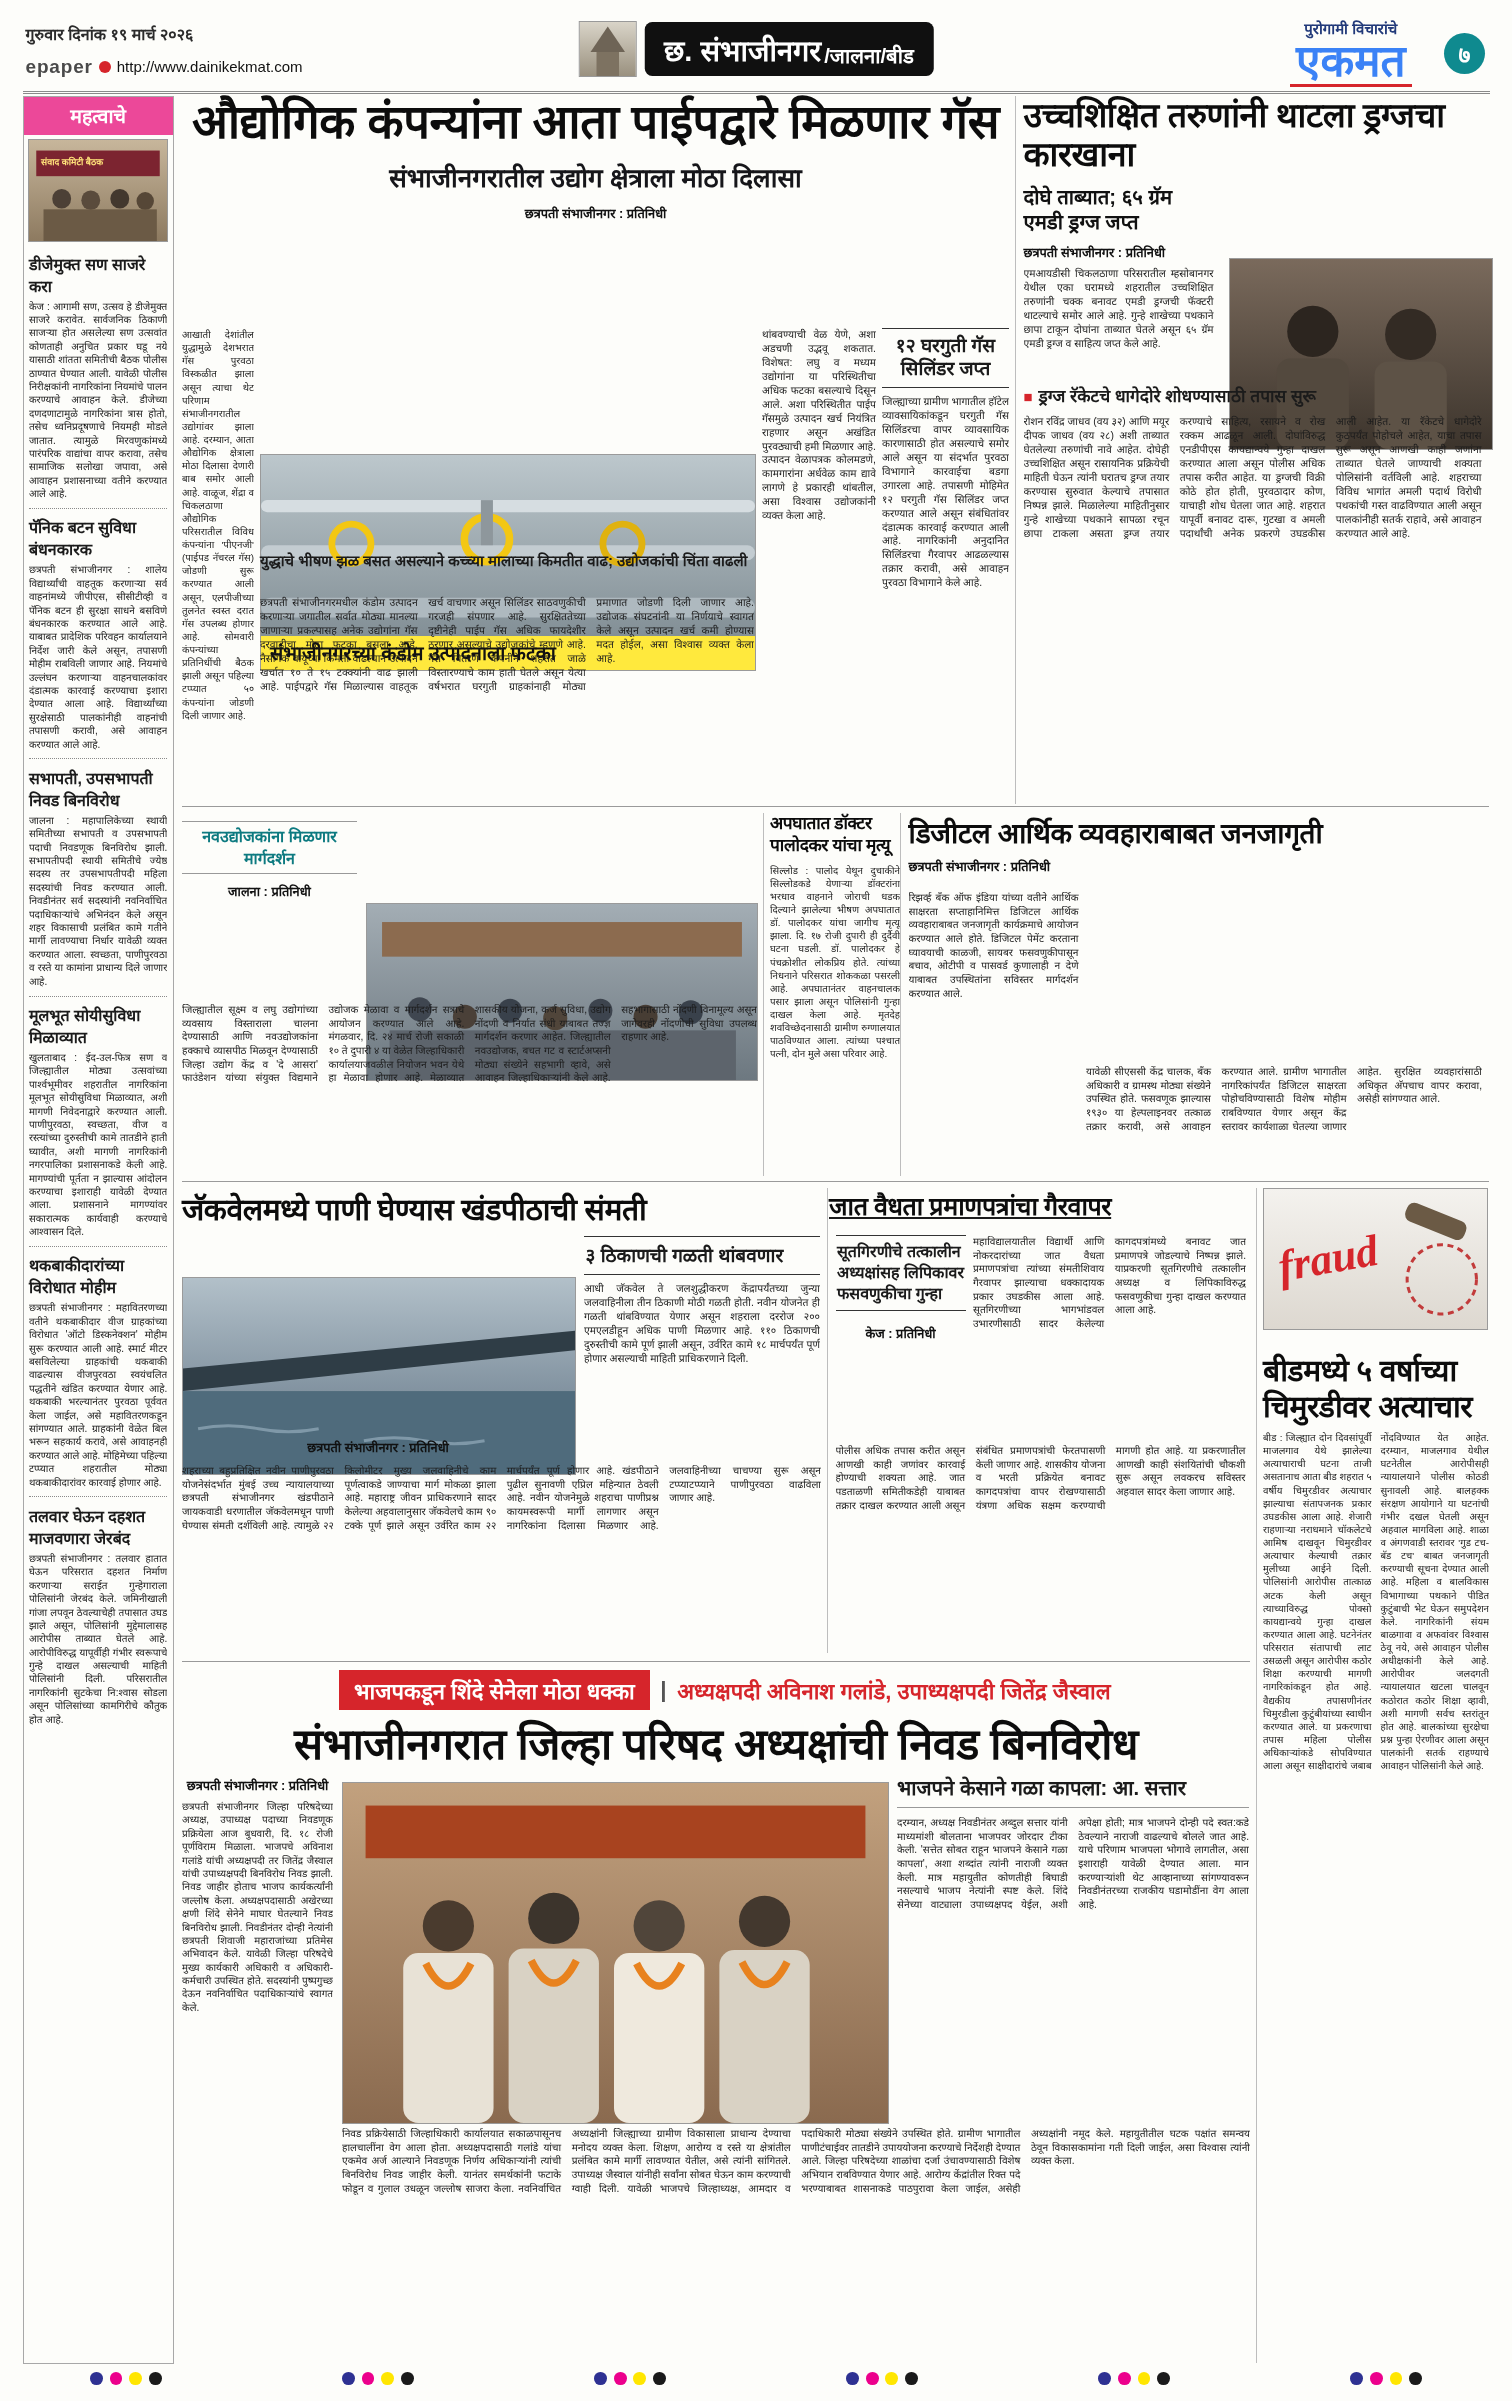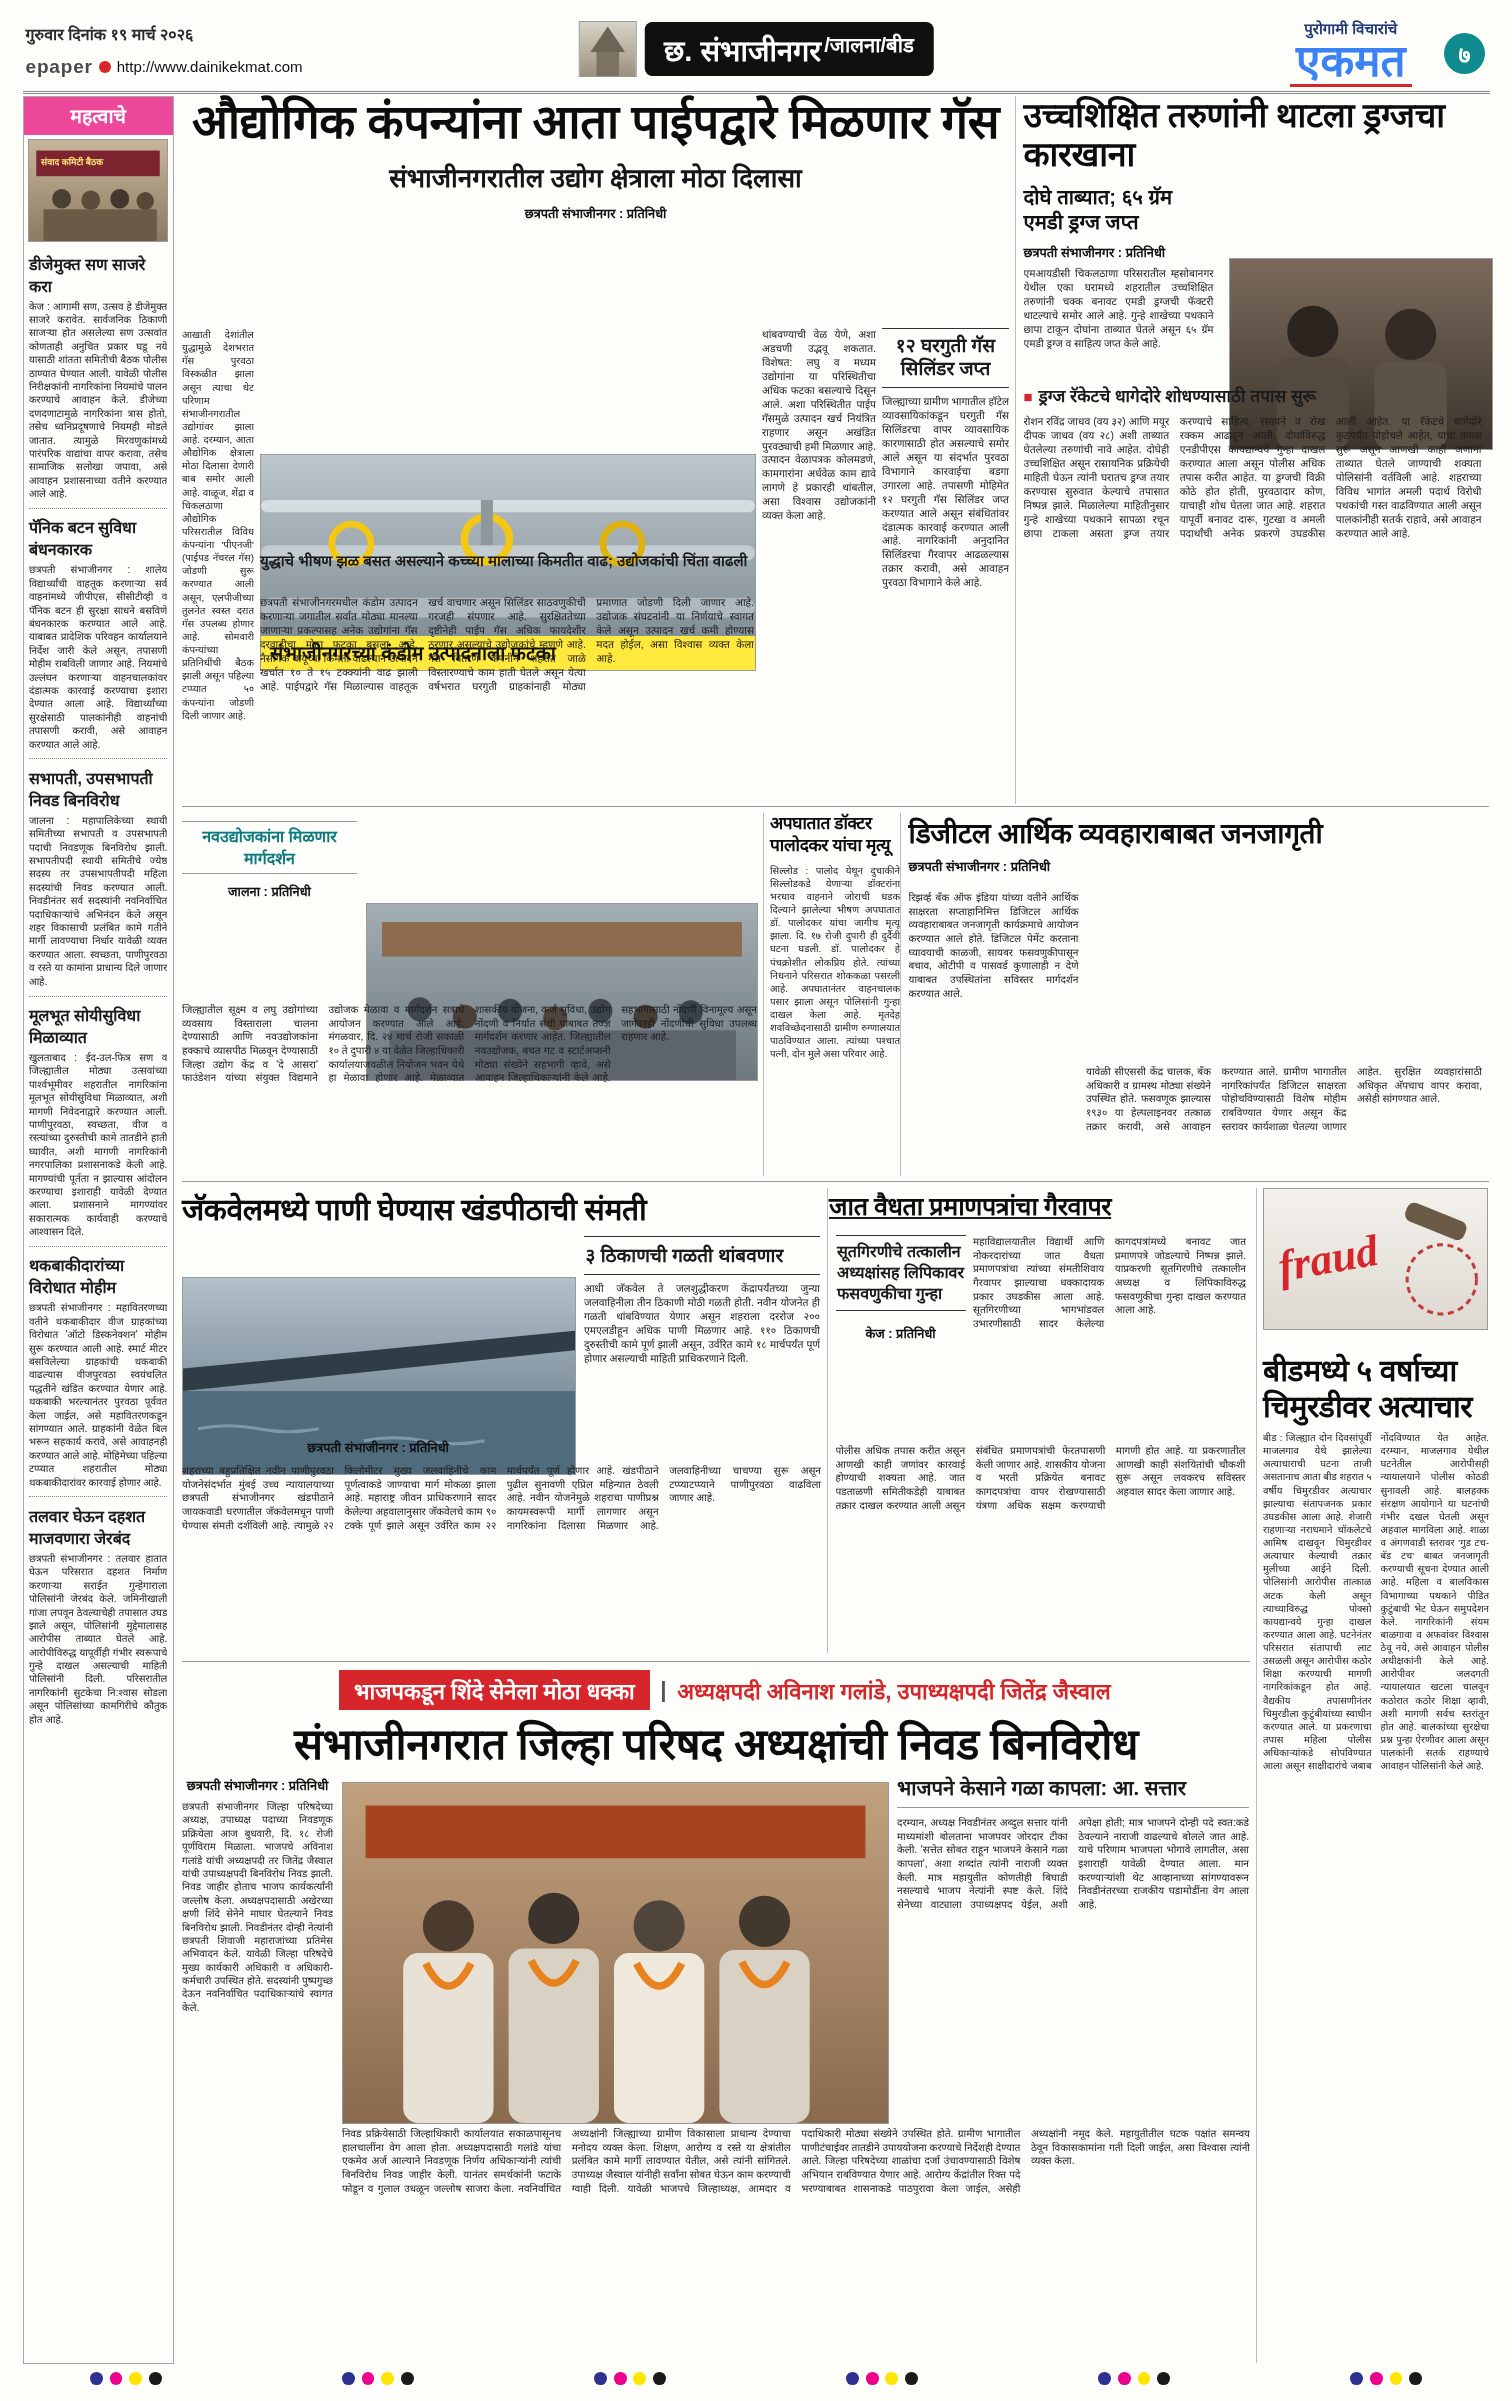--- a/index.html
+++ b/index.html
@@ -35,21 +35,21 @@
       <span style="font-size:15px;color:#111;">http://www.dainikekmat.com</span>
     </div>
 
     <div class="abs" style="left:50%;top:4.5px;transform:translateX(-50%);display:flex;align-items:center;gap:7.5px;">
       <div style="width:56px;height:54px;background:linear-gradient(#d9d4c8,#9a917f);border:0.8px solid #999;position:relative;overflow:hidden;">
         <svg width="56" height="54" viewBox="0 0 74 72">
             <polygon points="37,6 14,40 60,40" fill="#6e6456"></polygon>
             <rect x="22" y="40" width="30" height="32" fill="#7d7261"></rect>
           </svg>
       </div>
-      <div style="background:#101010;color:#fff;border-radius:7.5px;padding:7.5px 19.6px;display:flex;align-items:flex-start;gap:3px;">
+      <div style="background:#101010;color:#fff;border-radius:7.5px;padding:7.5px 19.6px;display:flex;align-items:flex-end;gap:3px;">
         <span class="b" style="font-size:29px;">छ. संभाजीनगर</span>
         <span class="b" style="font-size:20.3px;">/जालना/बीड</span>
       </div>
     </div>
 
     <div class="abs" style="right:78px;top:1.5px;text-align:center;">
       <div class="b" style="font-size:15px;color:#223a7a;">पुरोगामी विचारांचे</div>
       <div style="font-size:44px;font-weight:900;color:#3b82f6;line-height:1.05;border-bottom:3px solid #d6252b;padding:0 6px;">एकमत</div>
     </div>
 

